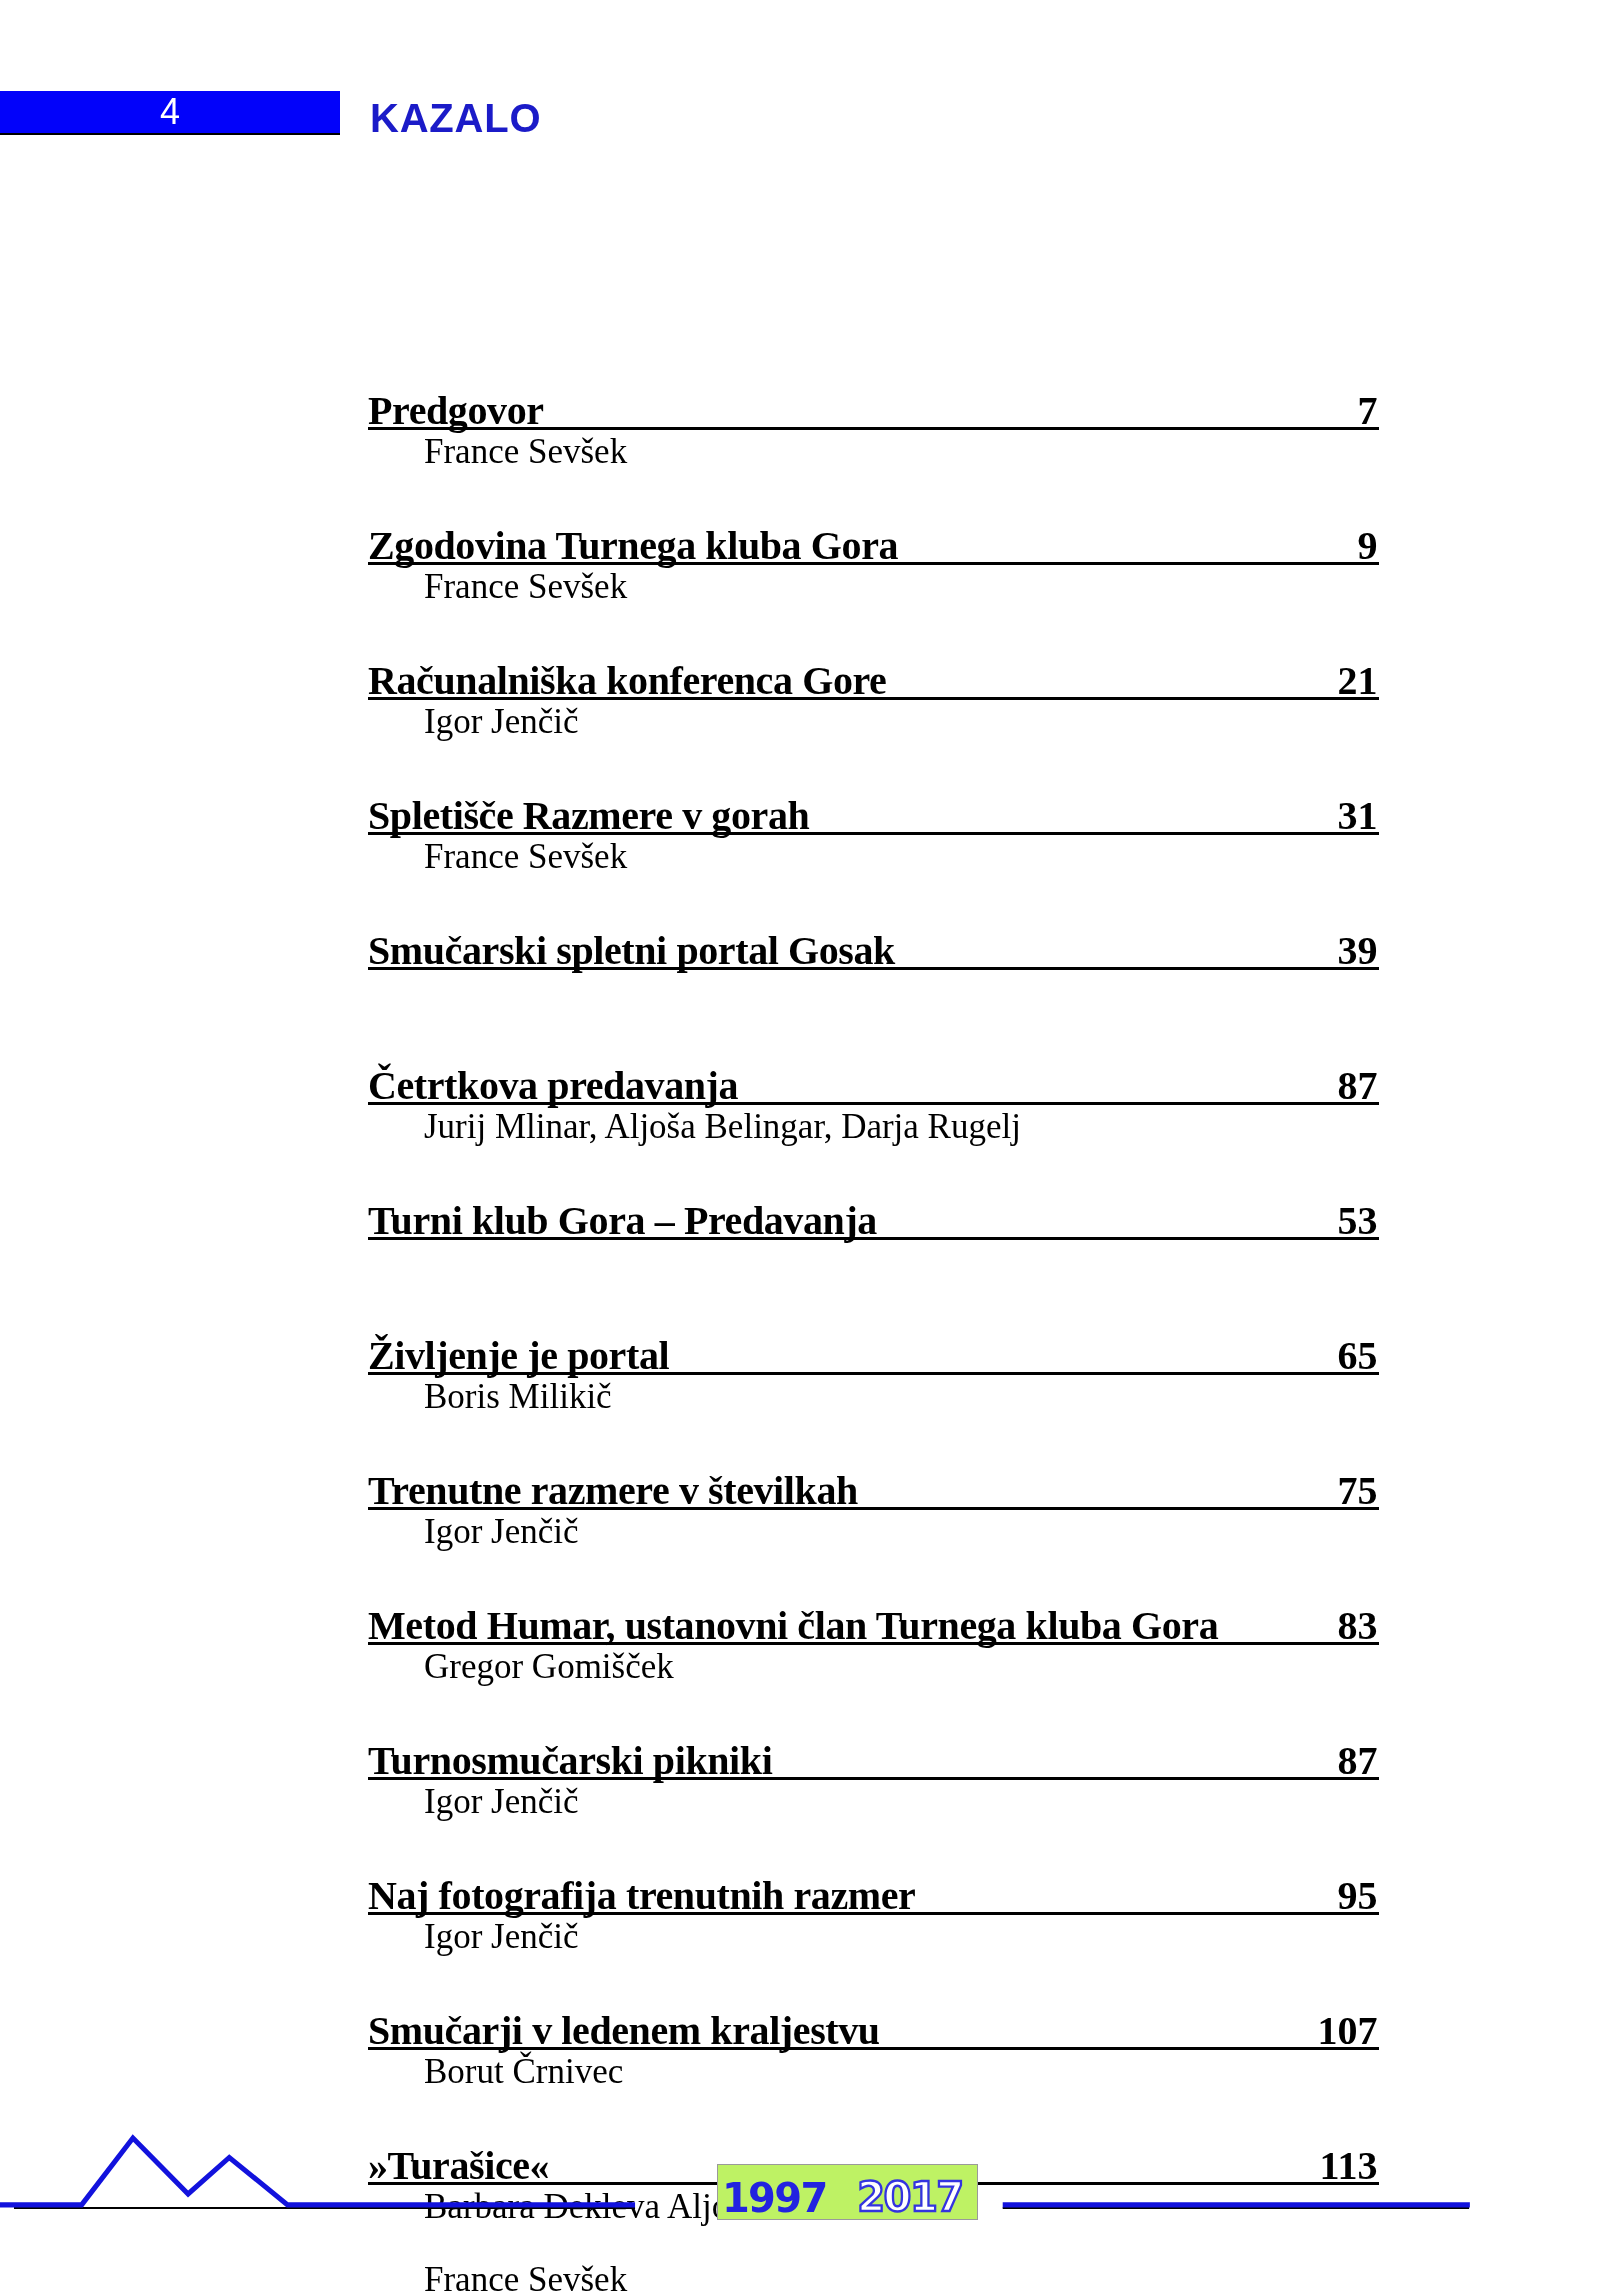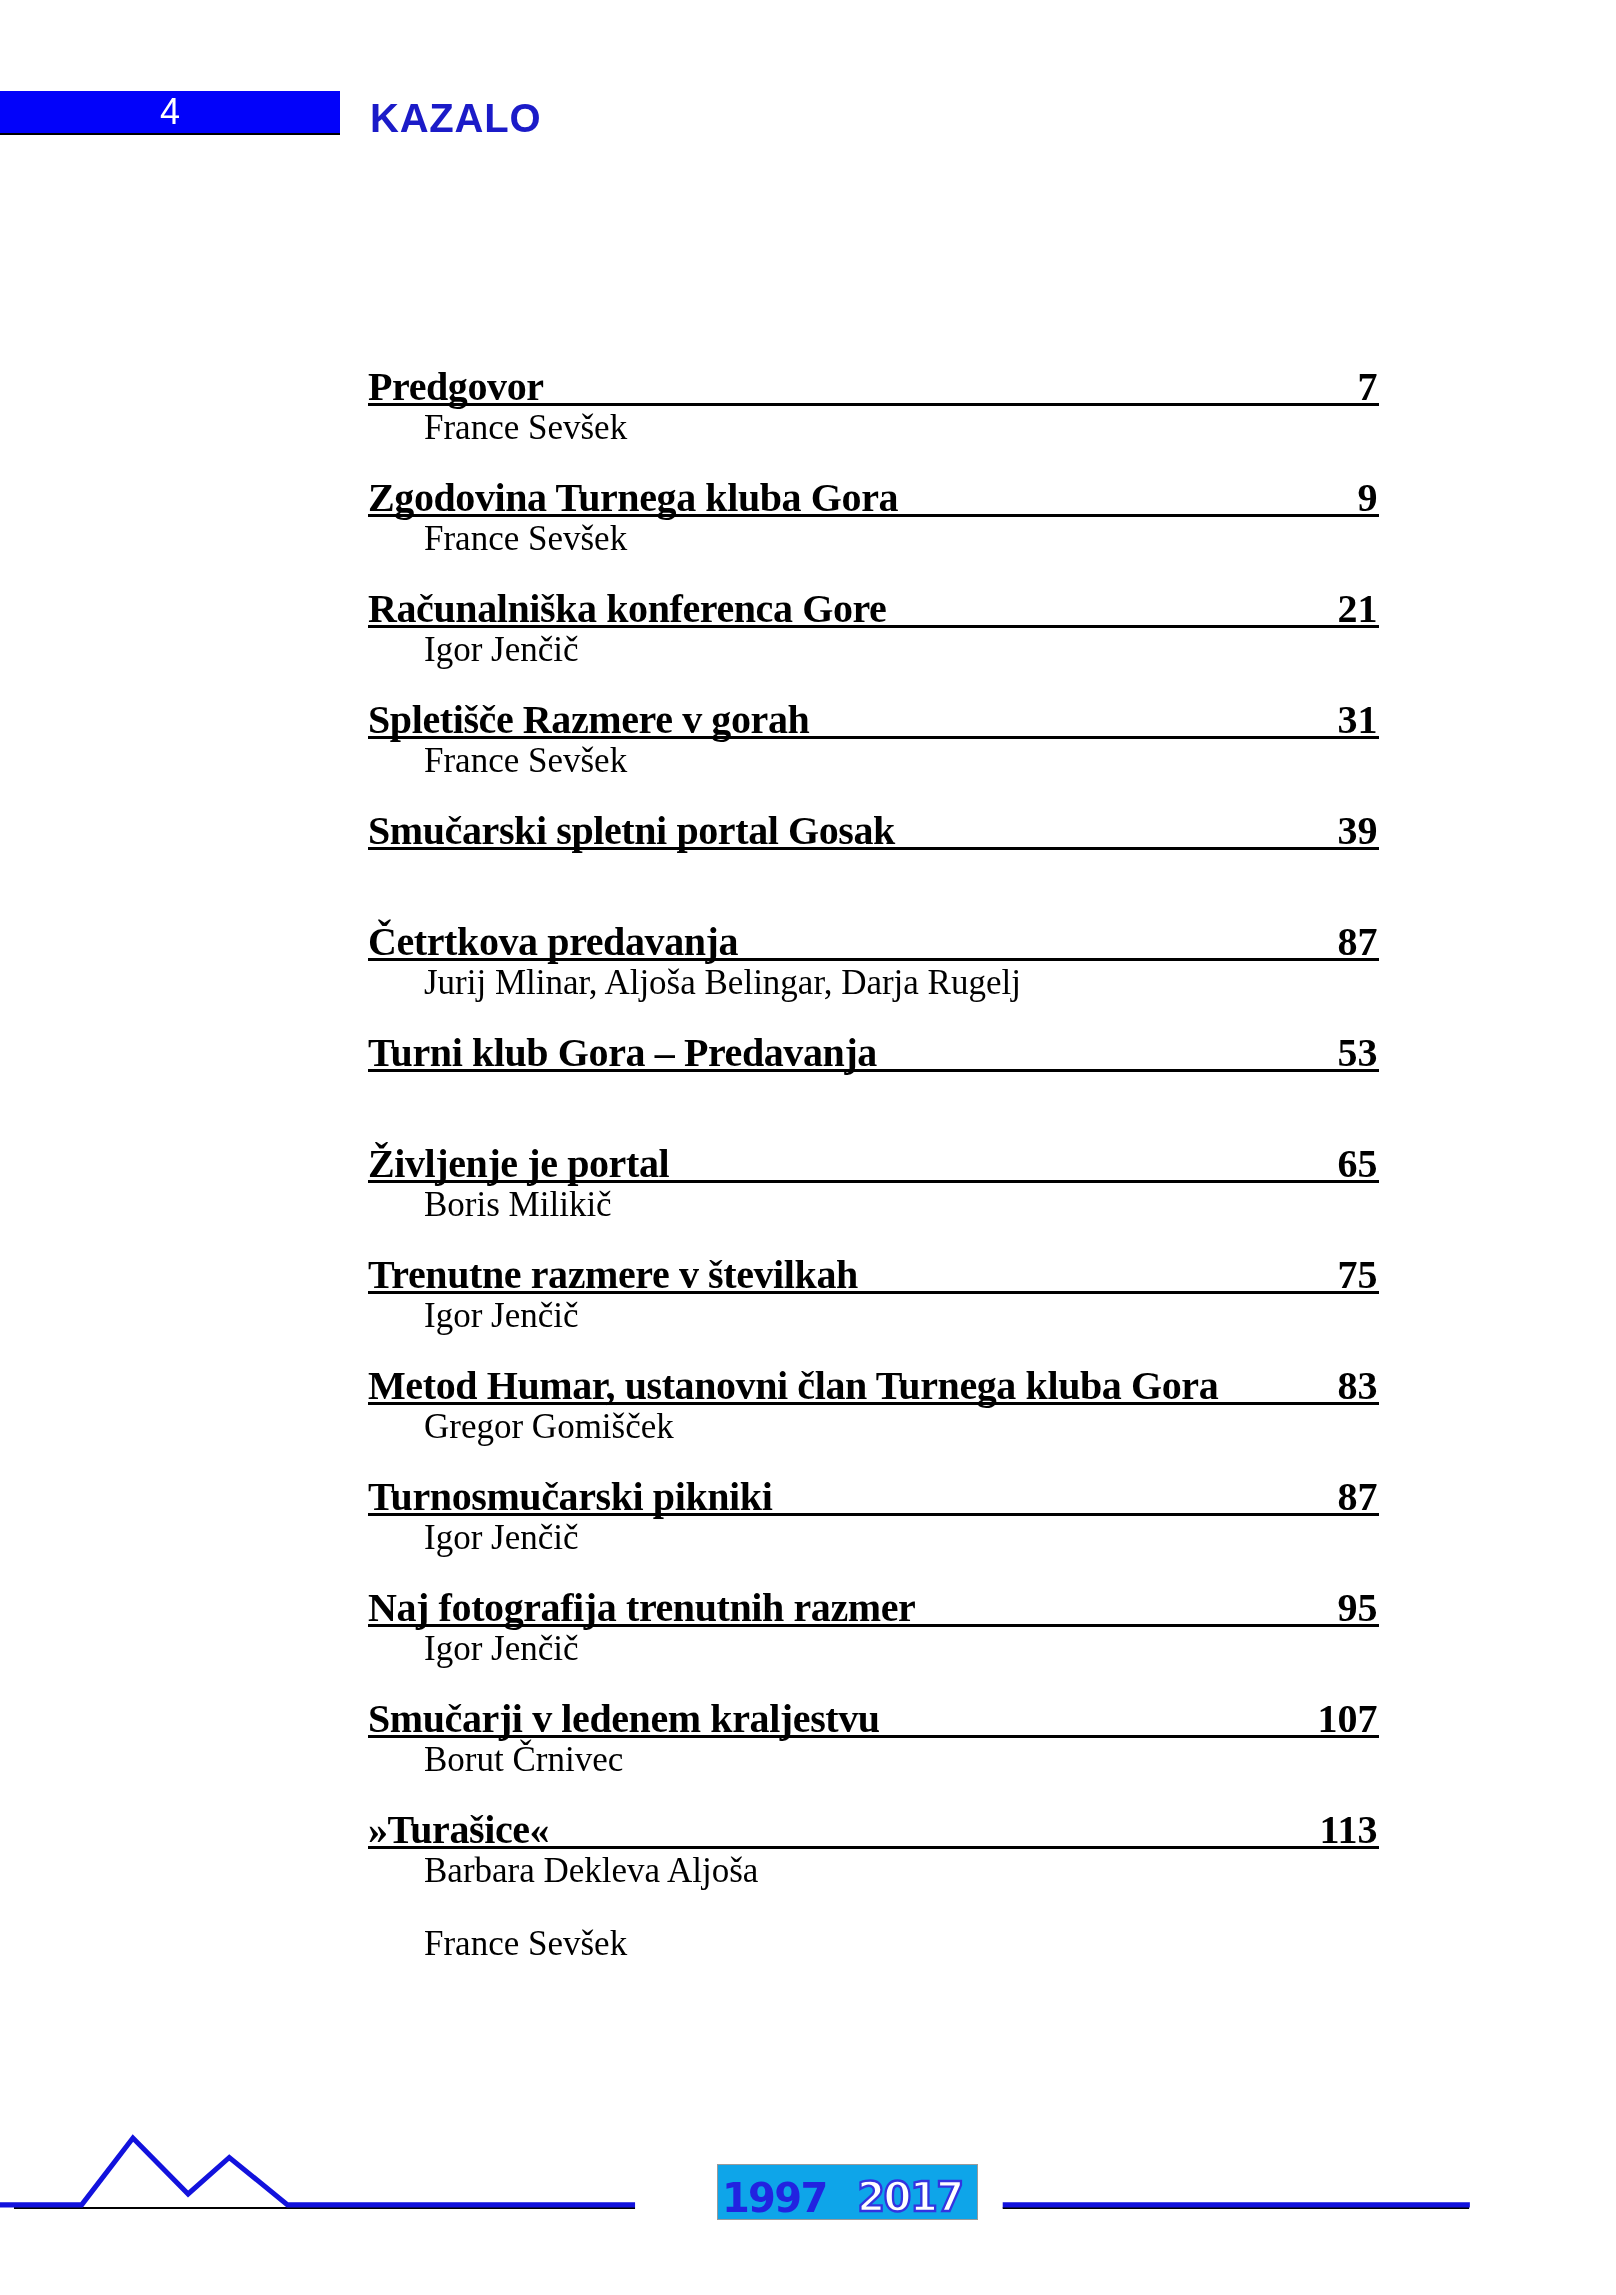--- a/index.html
+++ b/index.html
@@ -39,20 +39,21 @@
     color:var(--accent-blue);
   }
   
   .toc{
     position:absolute;left:368px;top:368px;width:1011px;
   }
   .entry{height:111px;}
   .e-head{
     position:relative;height:38px;
     border-bottom:3.9px solid #000;
+    margin-top:24px;
   }
   .e-title{
     position:absolute;left:0;top:0;
     font:700 40px/38px "Liberation Serif","DejaVu Serif",serif;
     letter-spacing:-0.4px;
     white-space:nowrap;
   }
   .e-page{
     position:absolute;right:1.6px;top:0;
     font:700 40px/38px "Liberation Serif","DejaVu Serif",serif;
@@ -63,21 +64,21 @@
     white-space:nowrap;
   }
   
   .footer-svg{position:absolute;left:0;top:2099px;}
   .blue-stroke{stroke:var(--line-blue);stroke-width:6.5;fill:none;}
   .black-hair{stroke:#000;stroke-width:2.5;fill:none;}
   .years-box{
     position:absolute;left:717px;top:2164px;
     width:261px;height:56px;
     border:1.6px solid var(--box-border);
-    background:#0ea5e9;
+    background:#bef264;
     display:flex;align-items:flex-end;
     padding:0 0 3.1px 3.9px;
   }
   .year-solid{
     font:700 40px/36px "DejaVu Sans","Liberation Sans",sans-serif;
     color:var(--year-solid);
     letter-spacing:-1.6px;
   }
   .year-outline-svg{display:block;margin-left:28px;}
   .year-outline-svg text{

